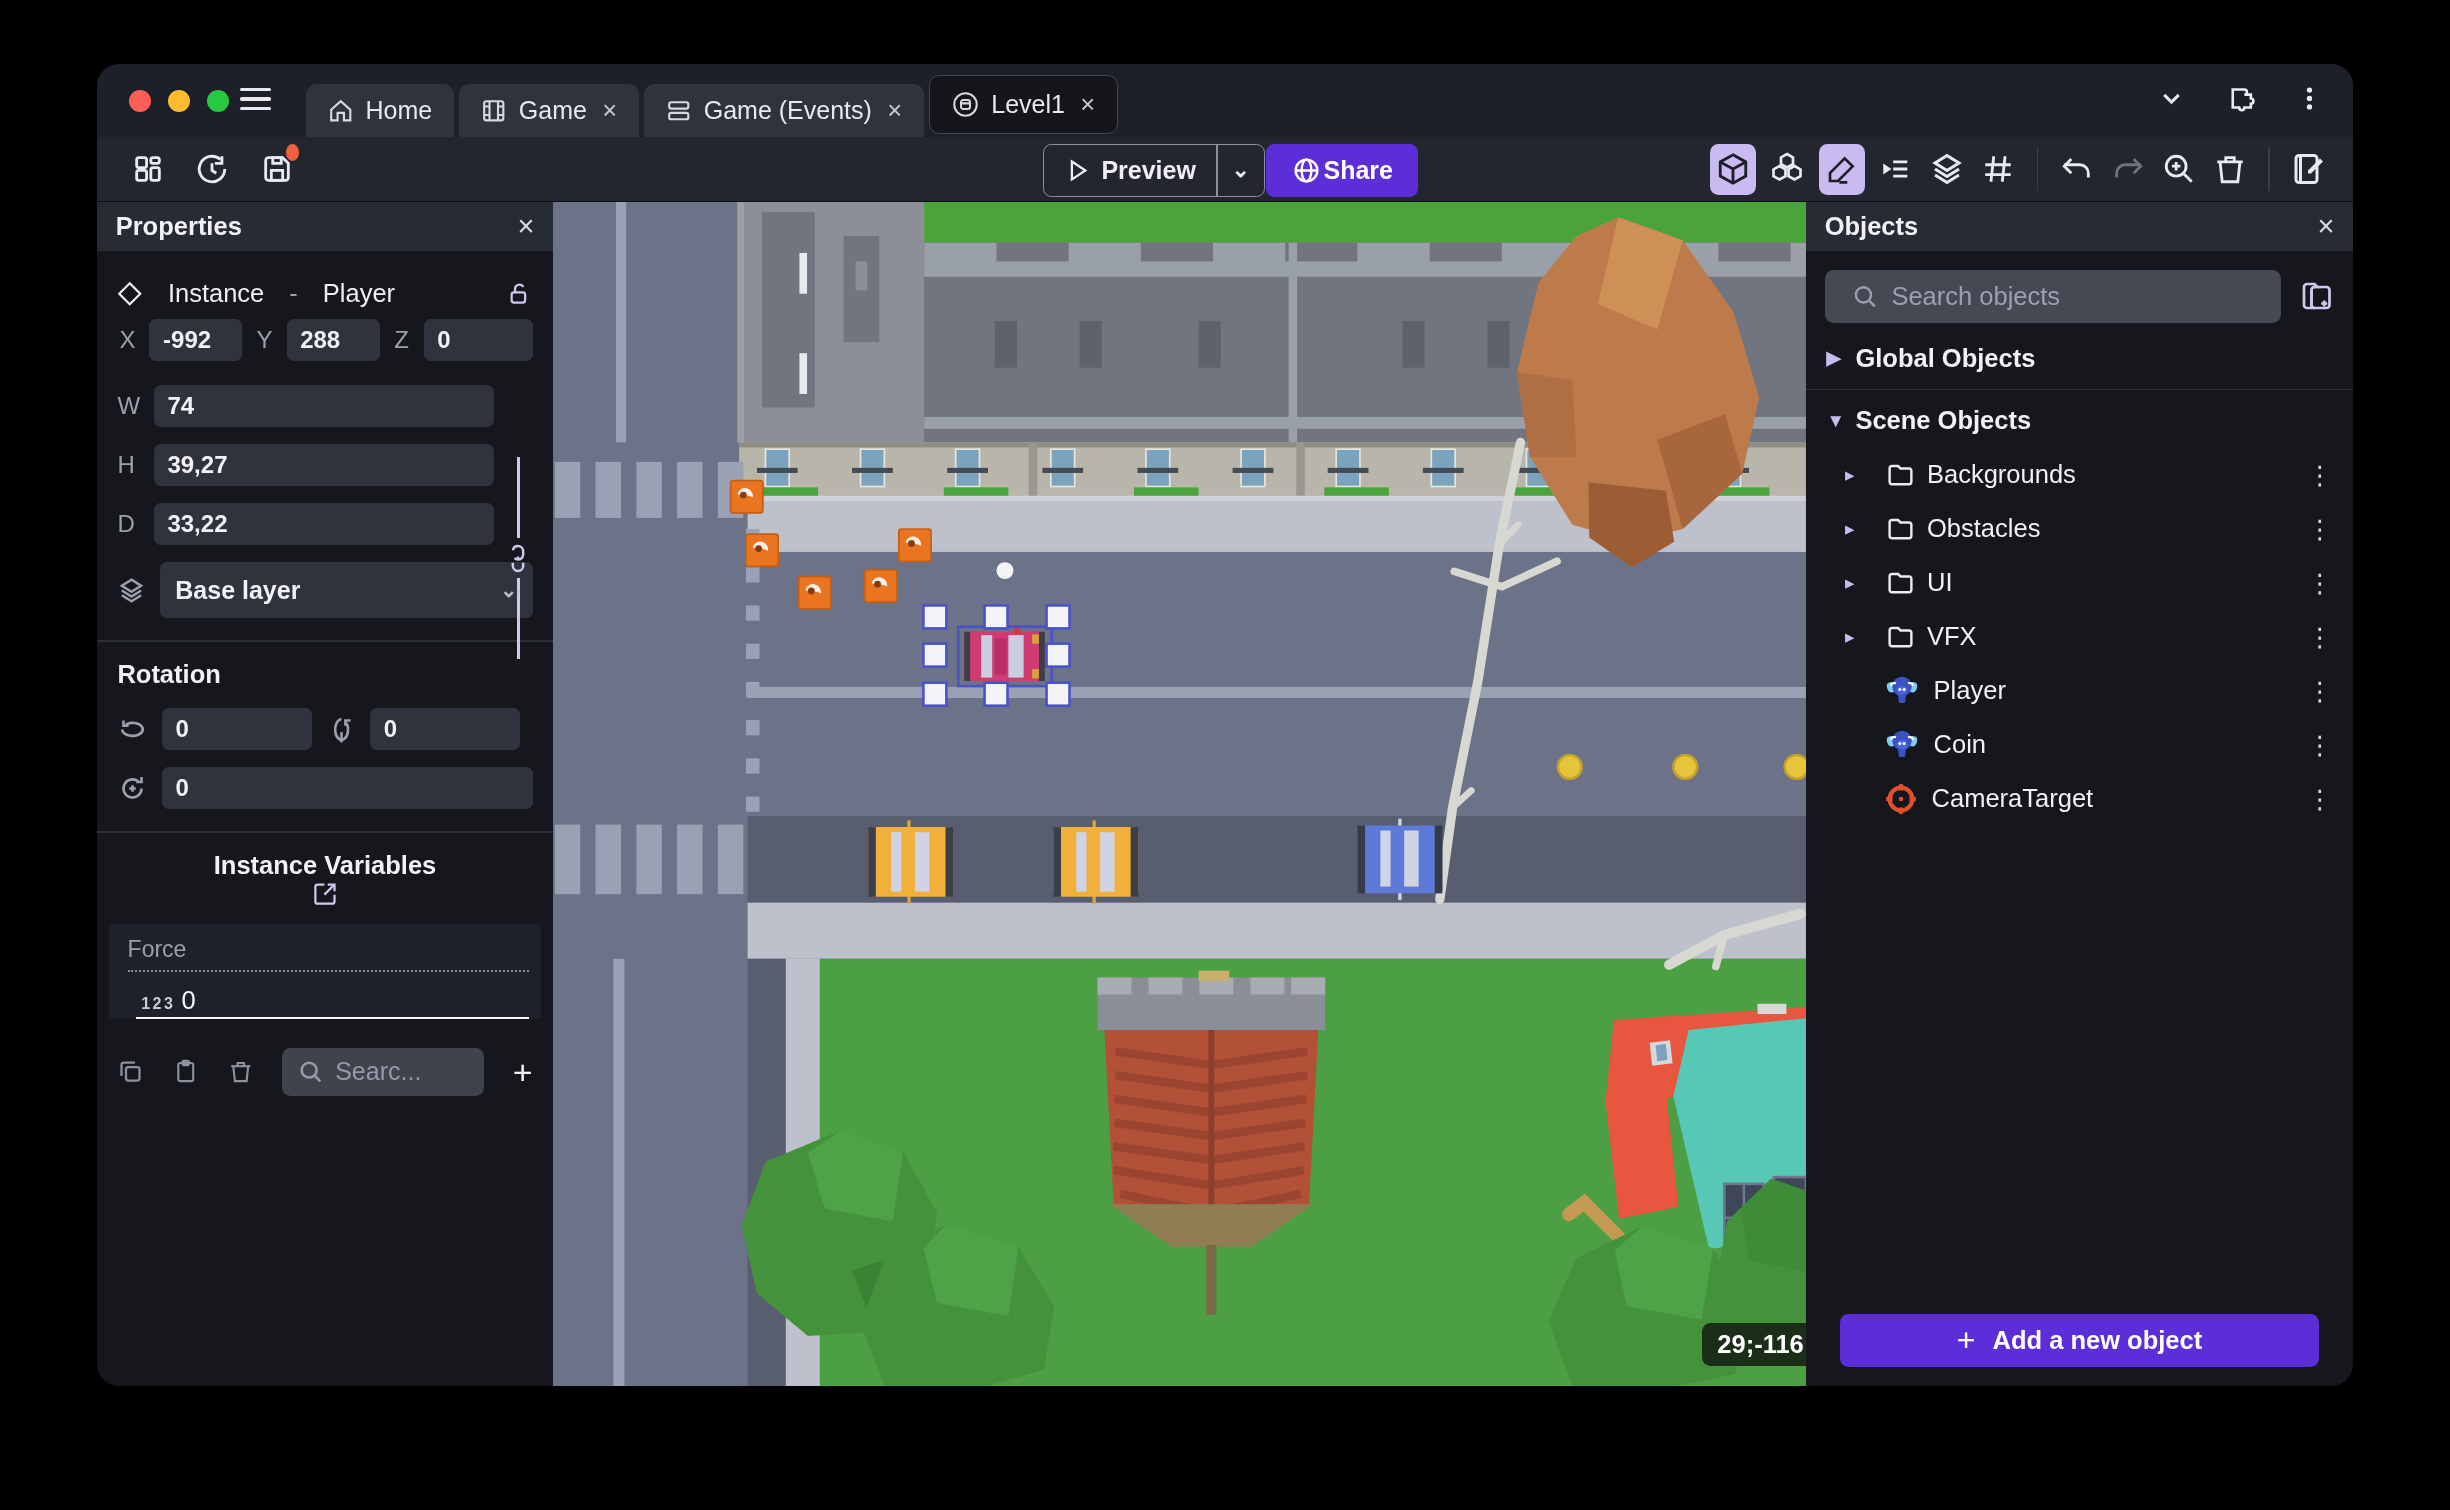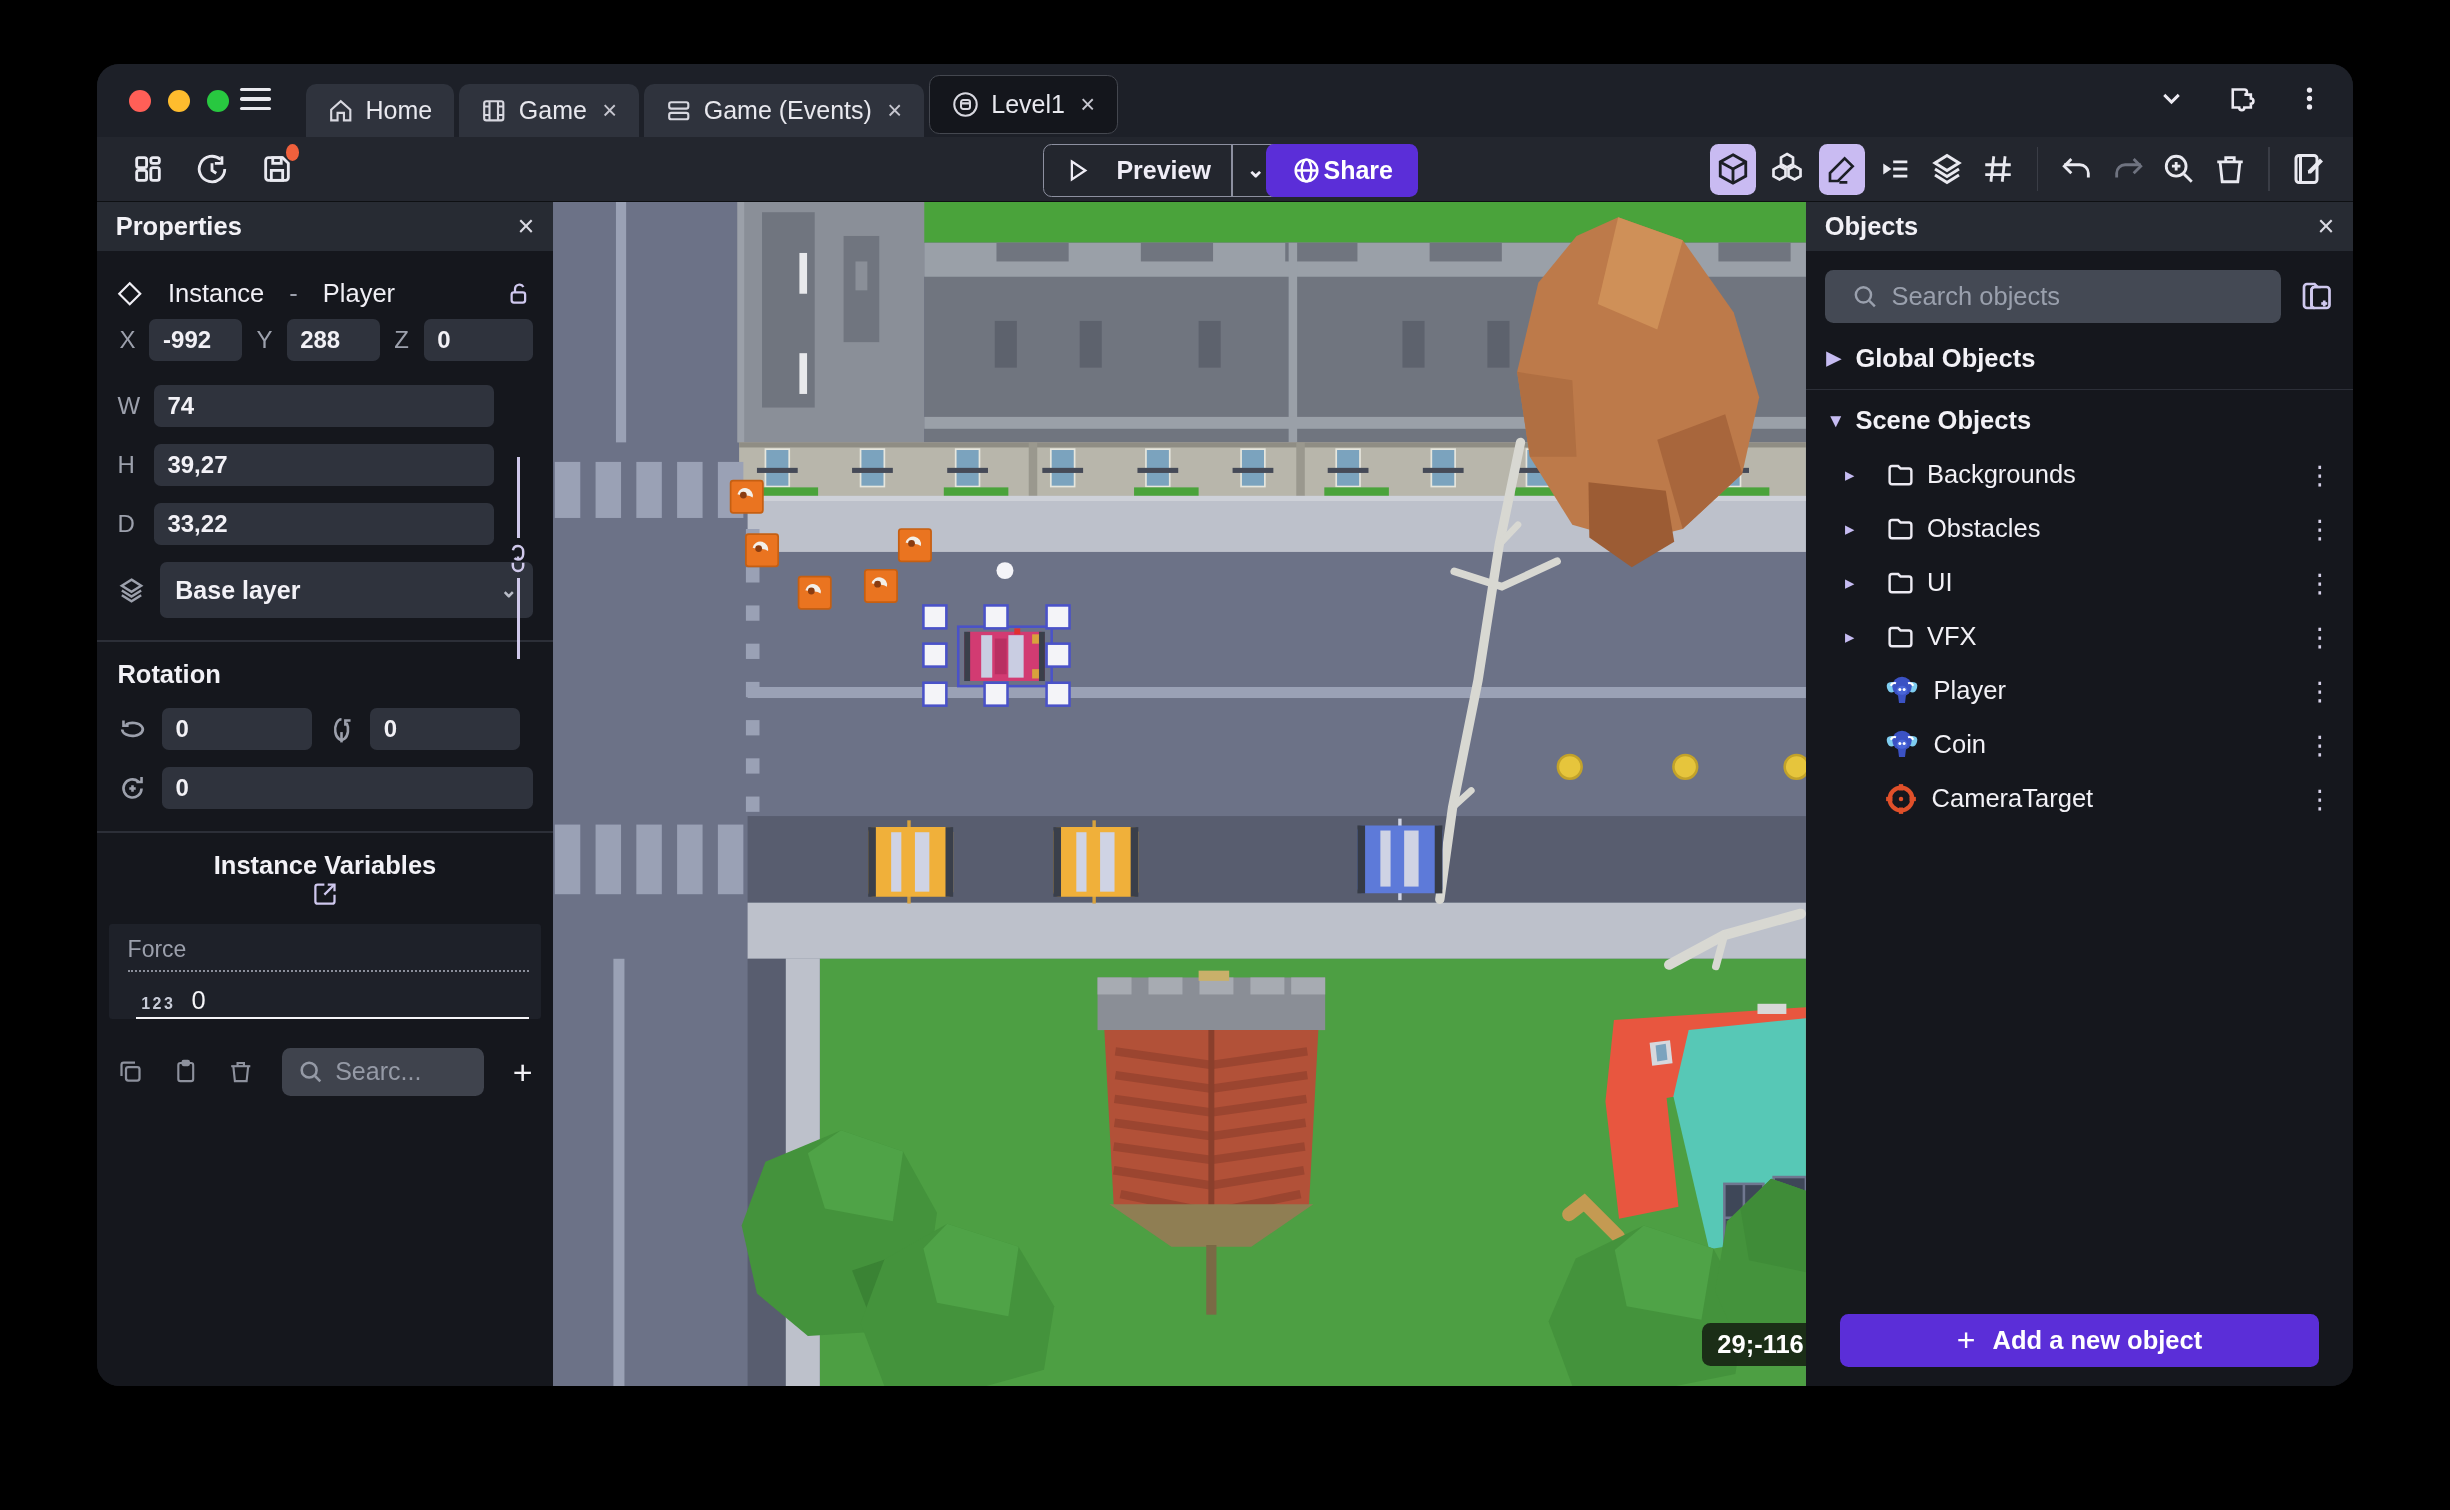--- a/index.html
+++ b/index.html
@@ -21,21 +21,21 @@
   .tab .close { color:#c6c6cf; font-size:25.5px; margin-left:3.4px; }
   .tab svg { stroke:#d8d8e0; }
   .titlebar-right { position:absolute; right:29px; top:18.7px; display:flex; gap:39px; align-items:center; color:#eceaf2; }
   
   .toolbar { height:65px; background:#23262e; display:flex; align-items:center; position:relative; border-bottom:0.8px solid #0e1013; }
   .tb-left { display:flex; gap:25.5px; margin-left:31px; }
   .tb-icon { width:39px; height:39px; display:flex; align-items:center; justify-content:center; color:#e9e9f0; position:relative; cursor:pointer; }
   .badge-dot { position:absolute; right:-3.4px; top:-5.1px; width:13.6px; height:17px; background:#f0603c; border-radius:50%; }
   .preview-btn { position:absolute; left:946px; top:6.8px; height:53px; display:flex; align-items:center;
       border:1.7px solid #8d90a0; border-radius:8.5px; color:#efedf6; font-size:25px; font-weight:bold; cursor:pointer;}
-  .preview-main { display:flex; align-items:center; gap:25px; padding:0 20.4px; }
+  .preview-main { display:flex; align-items:center; gap:10px; padding:0 20.4px; }
   .preview-sep { width:1.7px; align-self:stretch; background:#8d90a0; }
   .preview-caret { padding:0 13.6px; font-size:22px; }
   .share-btn { position:absolute; left:1169px; top:6.8px; height:53px; padding:0 25.5px; background:#5b2ed8; border-radius:8.5px;
       display:flex; align-items:center; gap:3px; color:#fff; font-size:25px; font-weight:bold; cursor:pointer; }
   .tb-right { position:absolute; right:25.5px; top:5.1px; display:flex; gap:12px; align-items:center; height:54px; }
   .tb-right .tb-icon.hl { background:#c9bbf2; border-radius:8.5px; color:#1c1f26; width:46px; height:51px; }
   .tb-right .tb-icon.dim { color:#6f7380; }
   .tb-sep { width:1.7px; height:44px; background:#3a3d46; margin:0 6.8px; }
   
   .main { display:flex; height:1184px; }
@@ -68,21 +68,21 @@
   .layer-select { flex:1; background:#2f333d; border-radius:6.8px; height:56px; display:flex; align-items:center;
       padding:0 15.3px; color:#f2f1f6; font-size:25px; font-weight:bold; cursor:pointer; }
   .layer-select .caret { margin-left:auto; color:#b9bdc8; font-size:20.4px; }
   .divider { height:1.7px; background:#2c2f38; margin:5.1px -20.4px 18.7px -20.4px; }
   .sec-title { color:#f2f1f6; font-size:25.5px; font-weight:bold; margin-bottom:18.7px; }
   .rot-row { gap:13.6px; margin-bottom:17px; color:#9ca0ac; }
   .rot-row .field { font-weight:bold; }
   .iv-head { display:flex; align-items:center; justify-content:space-between; margin-bottom:17px;flex-direction:column; }
   .force-card { background:#1e2129; border-radius:3.4px; padding:12px 0 0 18.7px; margin:0 -8.5px; }
   .force-name { color:#9ca0ac; font-size:23px; padding-bottom:6.8px; border-bottom:2.5px dotted #8a8e9a; margin-right:12px; }
-  .force-val-row { display:flex; align-items:baseline; gap:16px; padding:13.6px 0 1.7px 5.1px; margin-right:12px; border-bottom:2.5px solid #f5f5f8; margin-left:8.5px; margin-bottom:0; }
+  .force-val-row { display:flex; align-items:baseline; gap:6px; padding:13.6px 0 1.7px 5.1px; margin-right:12px; border-bottom:2.5px solid #f5f5f8; margin-left:8.5px; margin-bottom:0; }
   .force-type { color:#c8ccd8; font-size:16px; font-weight:bold; letter-spacing:2.5px; }
   .force-val { color:#f5f5f8; font-size:25.5px; }
   .var-actions { display:flex; align-items:center; gap:29px; margin-top:29px; color:#8d919d; }
   .search-pill { display:flex; align-items:center; gap:12px; background:#3f434d; border-radius:8.5px; height:48px; padding:0 15.3px; flex:1; }
   .search-pill input { background:transparent; border:none; outline:none; color:#e8e8ee; font-size:25px; width:110px; font-family:"Liberation Sans",sans-serif;}
   .search-pill input::placeholder { color:#959aa6; }
   .plus-btn { color:#f2f1f6; font-size:34px; cursor:pointer; line-height:1; }
   
   .obj-search-row { display:flex; align-items:center; gap:17px; padding:18.7px 18.7px 8.5px 18.7px; }
   .obj-search { flex:1; display:flex; align-items:center; gap:13.6px; background:#444954; border-radius:8.5px; height:53px; padding:0 27px; }

